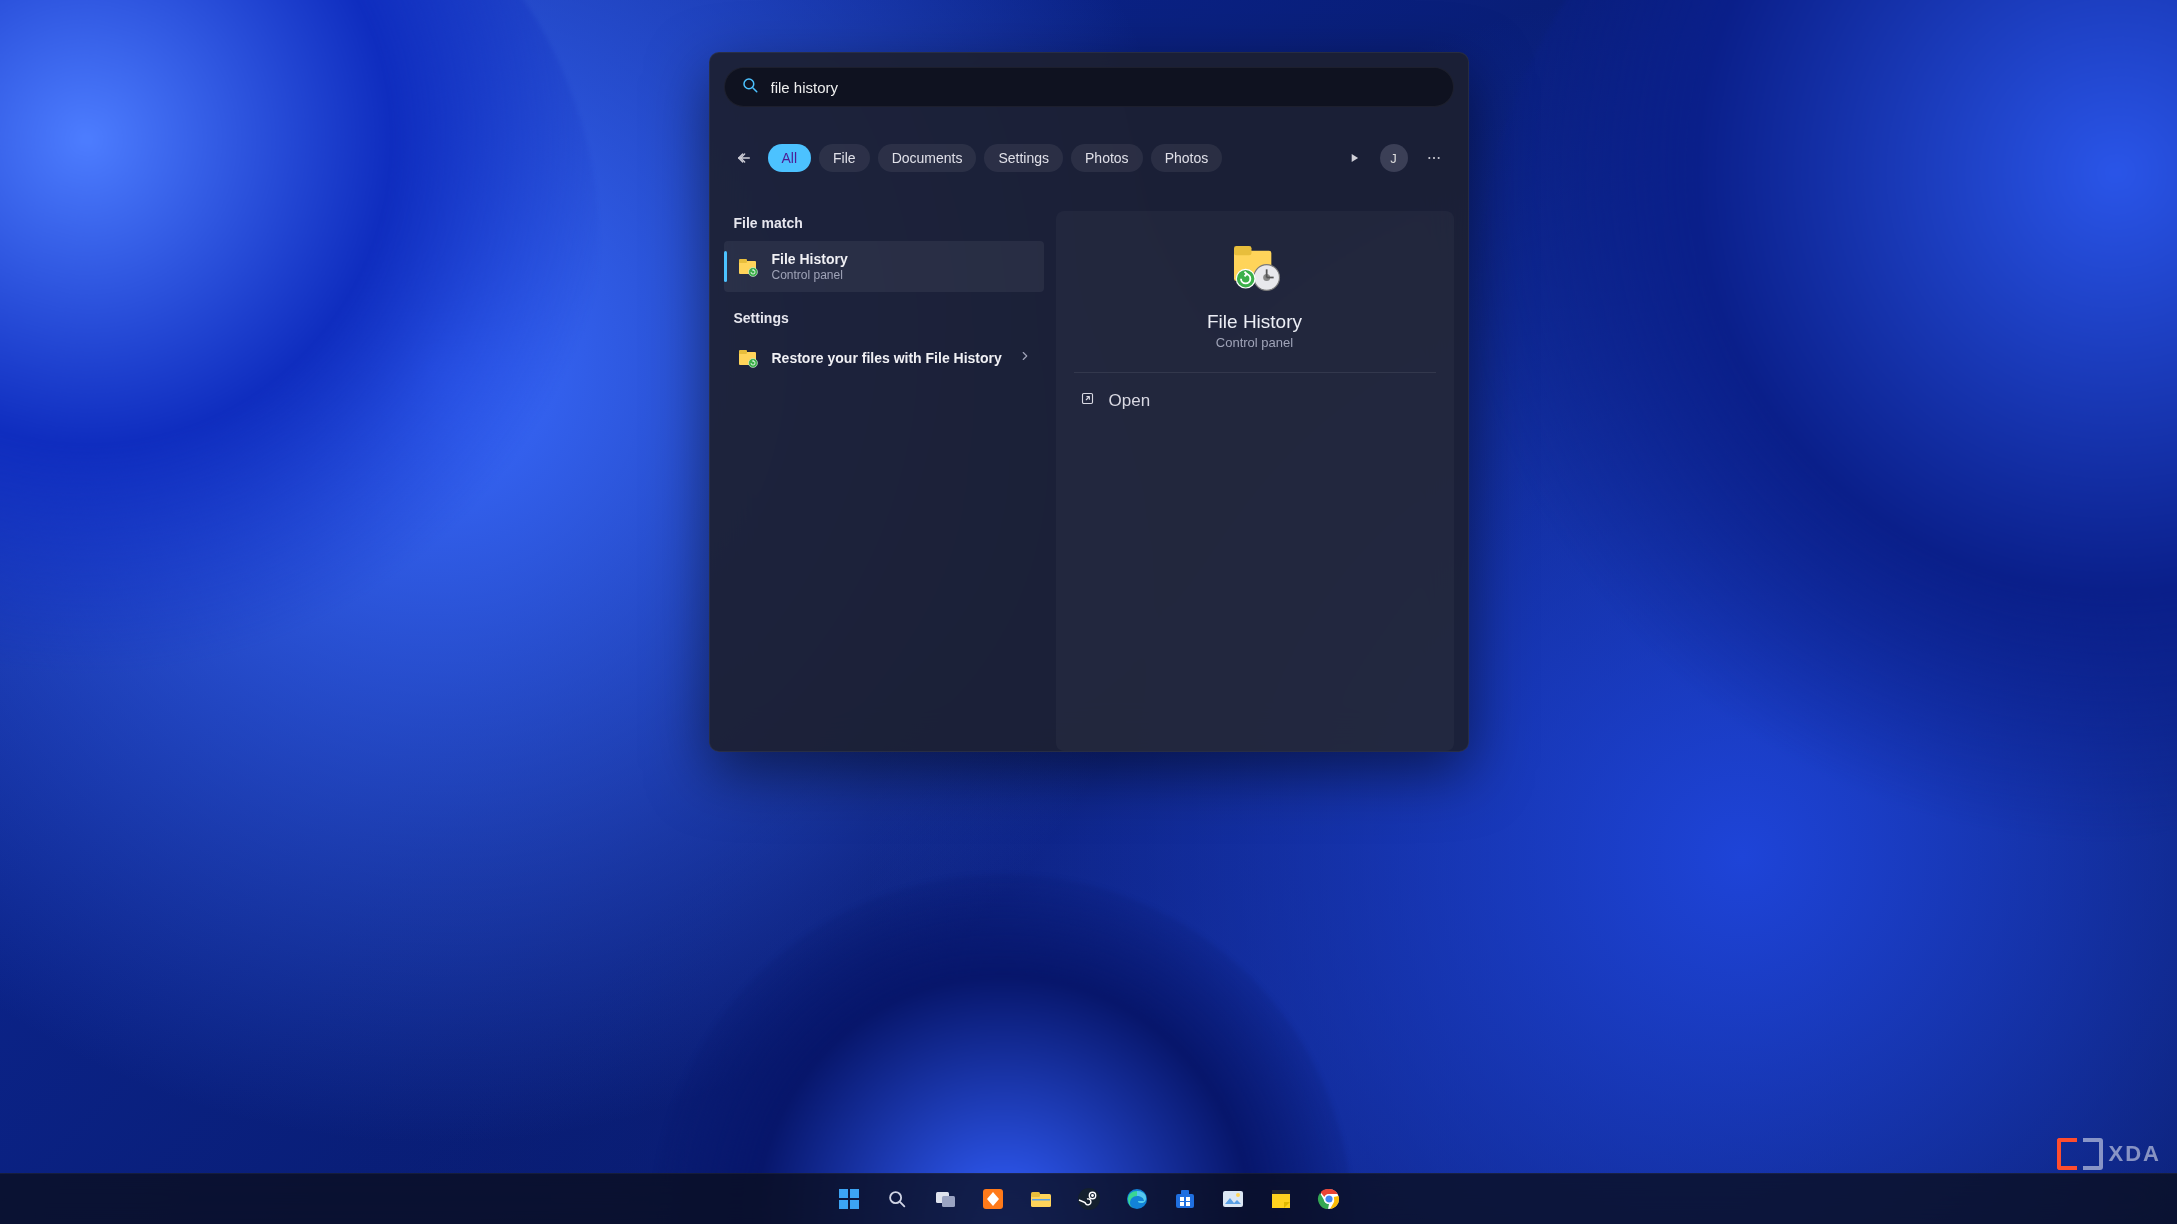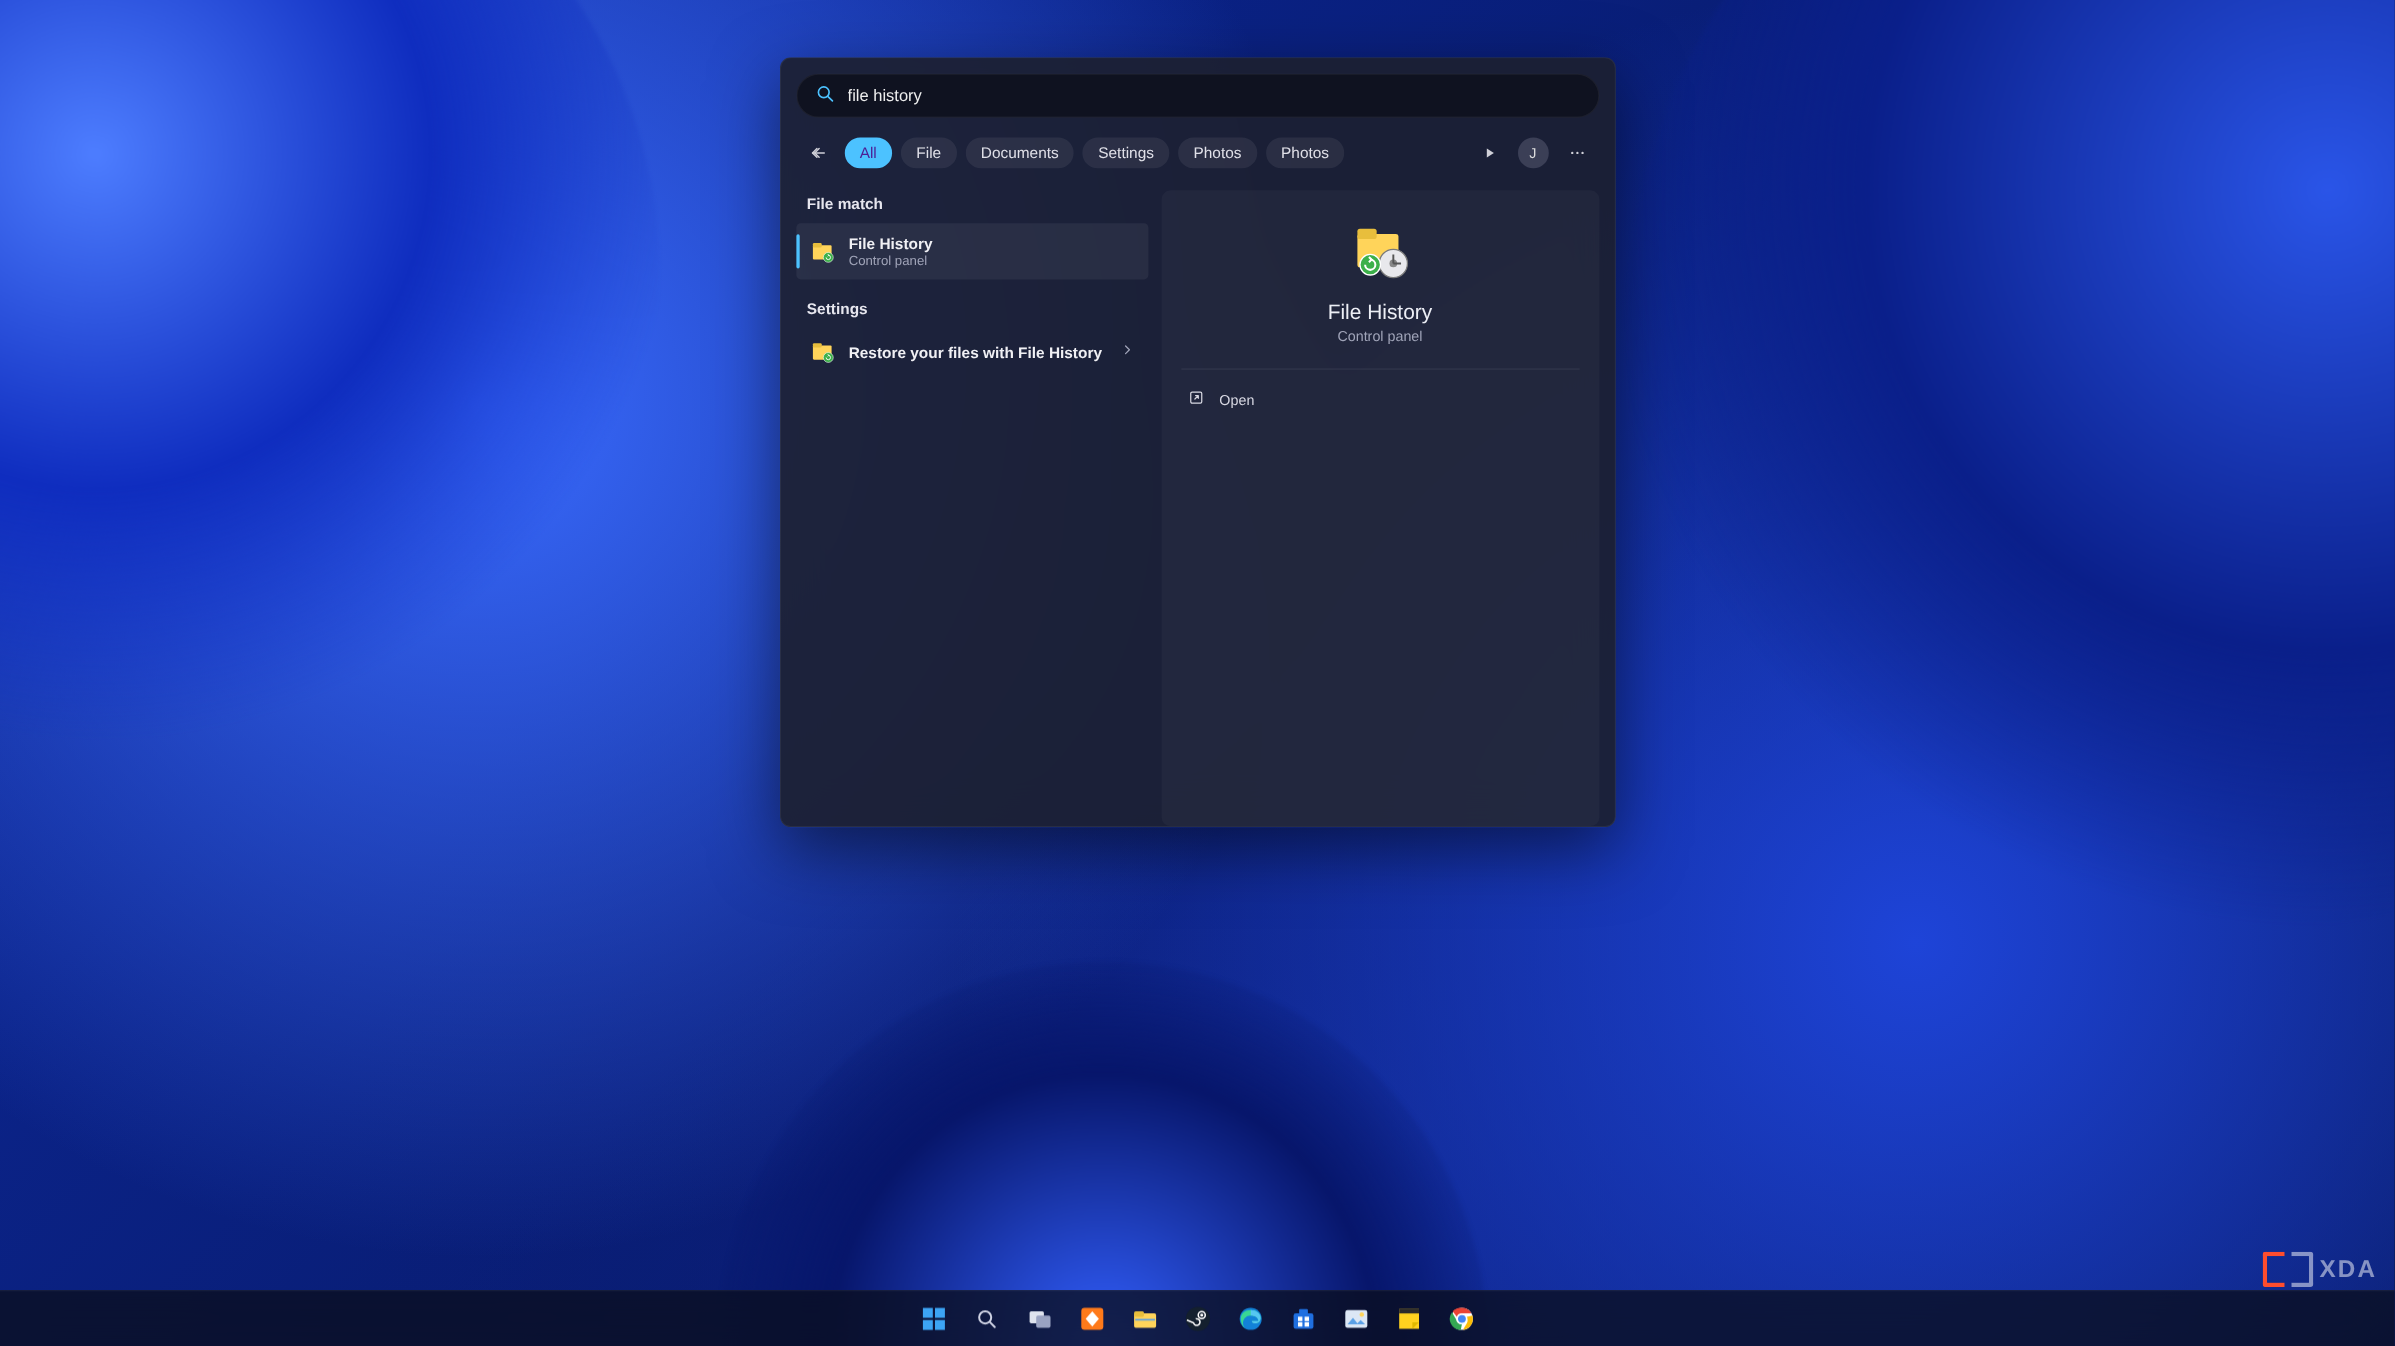--- a/index.html
+++ b/index.html
@@ -47,20 +47,21 @@
     background: rgba(28, 32, 48, 0.92);
     border: 1px solid rgba(255,255,255,0.06);
     border-radius: 10px;
     box-shadow: 0 20px 60px rgba(0,0,0,0.5);
     backdrop-filter: blur(20px);
     color: #e8e8ec;
     display: flex;
     flex-direction: column;
     padding: 14px 14px 0 14px;
     box-sizing: border-box;
+    gap: 19px;
   }
   .search-box {
     display: flex;
     align-items: center;
     gap: 10px;
     background: #0f1220;
     border: 1px solid rgba(255,255,255,0.06);
     border-radius: 20px;
     padding: 8px 16px;
     height: 40px;
@@ -194,21 +195,21 @@
   .detail-divider {
     height: 1px;
     background: rgba(255,255,255,0.08);
     margin: 22px 0 10px 0;
   }
   .detail-action {
     display: flex;
     align-items: center;
     gap: 14px;
     padding: 8px 6px;
-    font-size: 13px;
+    font-size: 17px;
     color: #d8d8e2;
     border-radius: 4px;
     cursor: pointer;
   }
 
   
   .taskbar {
     position: absolute;
     left: 0; right: 0; bottom: 0;
     height: 50px;

